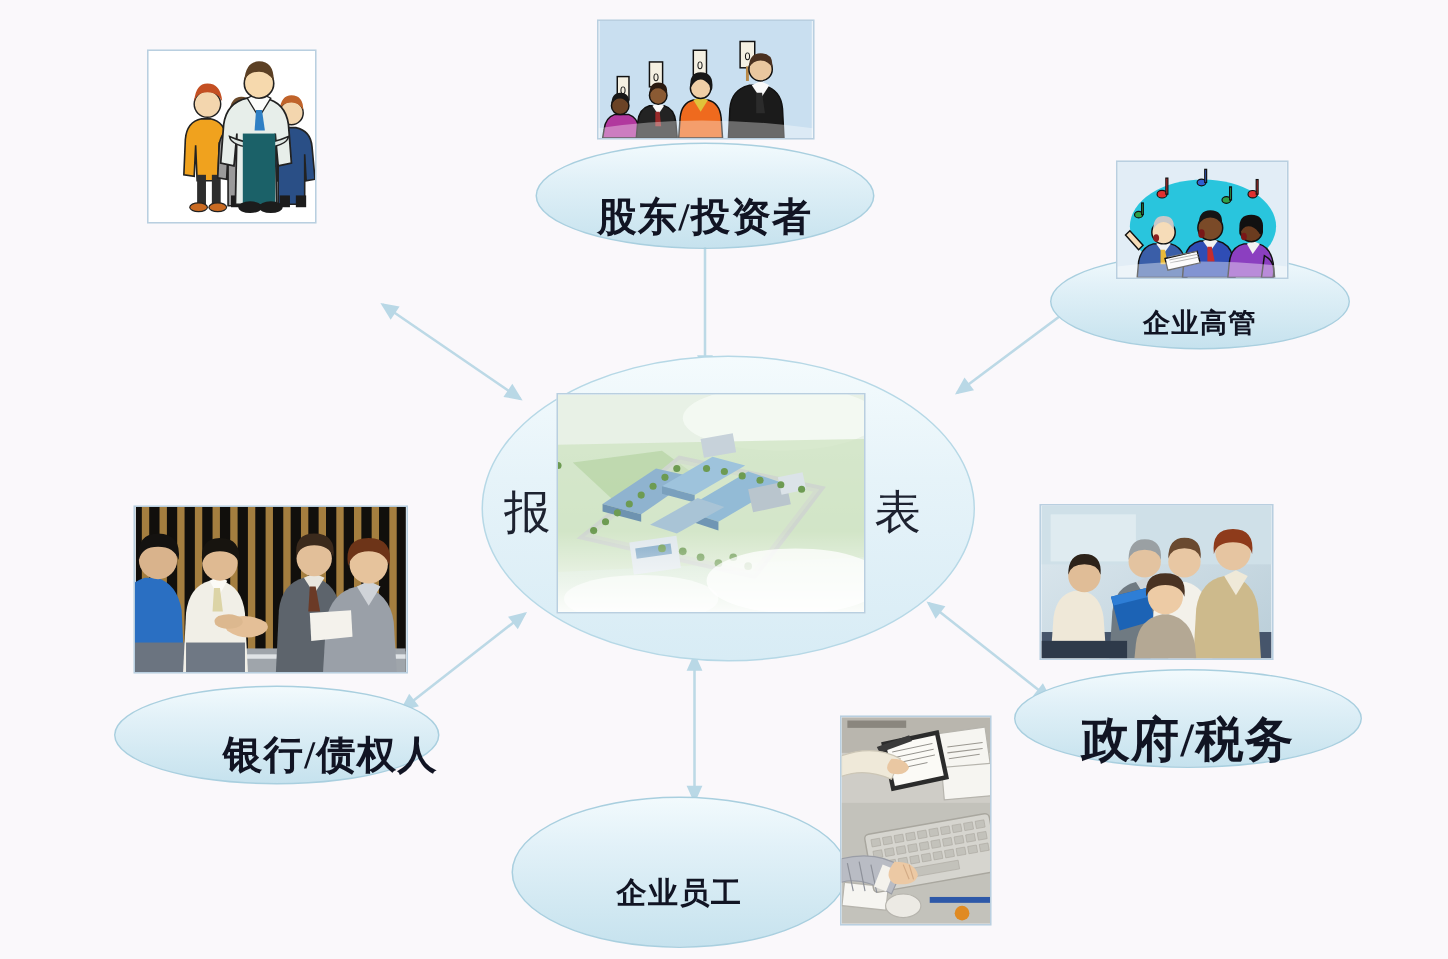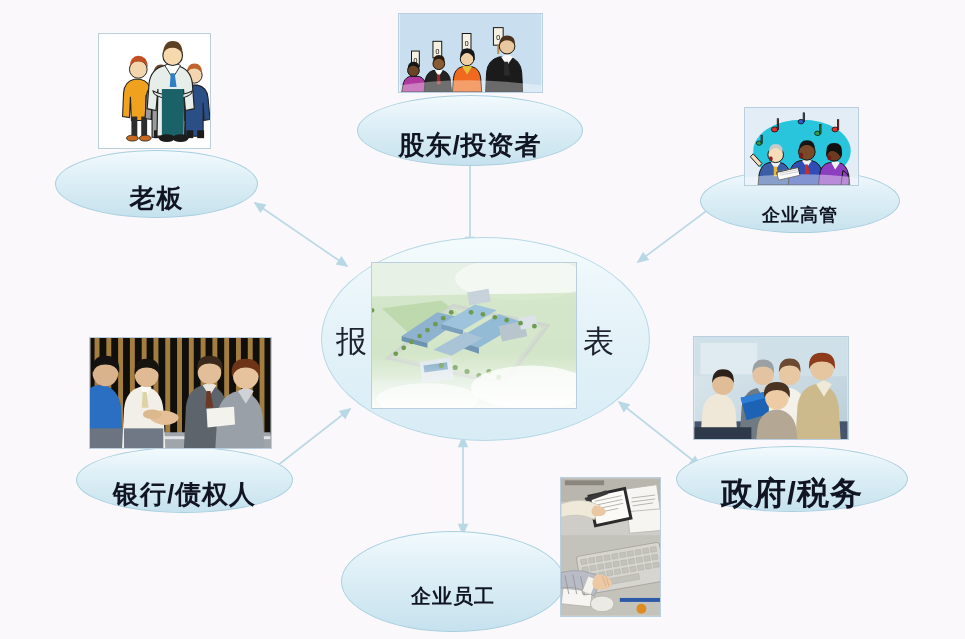--- a/index.html
+++ b/index.html
@@ -33,21 +33,21 @@
     position: absolute;
     border-radius: 50%;
     border: 1px solid #a9cfdf;
     background: linear-gradient(to bottom, #f2fafd 0%, #e2f1f8 32%, #cfe7f1 78%, #c6e2ee 100%);
     display: flex;
     align-items: center;
     justify-content: center;
     box-sizing: border-box;
   }
   .ellipse-label {
-    font-family: Liberation Sans, sans-serif;
+    font-family: Liberation Serif, serif;
     font-weight: bold;
     color: #111423;
     letter-spacing: 1px;
     white-space: nowrap;
     text-align: center;
     line-height: 1;
     margin-top: 28px;
   }
   .center-ellipse {
     border: 1px solid #b6d8e6;
@@ -208,23 +208,20 @@
           <path d="M67,32 l8,13 l8,-13 l-8,-4z" fill="#fbfdfc" stroke="#222" stroke-width="0.9"></path>
           <path d="M73,40 l4,0 l2,14 l-7,0z" fill="#2f7fc4"></path>
           <path d="M55,58 q20,9 40,0 q-1,7 -20,8 q-19,-1 -20,-8z" fill="#dfe8e4" stroke="#222" stroke-width="1.1"></path>
           <circle cx="75" cy="22" r="10" fill="#f6d9ad" stroke="#222" stroke-width="1.1"></circle>
           <path d="M65,20 q1,-13 10,-13 q10,0 10,13 q-4,-6 -10,-6 q-7,0 -10,6z" fill="#5c4024"></path>
           <rect x="64" y="56" width="22" height="48" fill="#1b6168"></rect>
           <ellipse cx="69" cy="106" rx="8" ry="4" fill="#1c1c1c"></ellipse>
           <ellipse cx="83" cy="106" rx="8" ry="4" fill="#1c1c1c"></ellipse>
         </g>
       </svg>
-    </div>
-    <div class="ellipse" style="left:0; top:117px; width:203px; height:68px;">
-      <span class="ellipse-label" style="font-size:26px;">老板</span>
     </div>
   </div>
 
   <div class="node" style="left:357px; top:13px; width:226px; height:140px;">
     <div class="pic" style="left:41px; top:0; width:145px; height:80px;">
       <svg viewBox="0 0 145 80">
         <rect width="145" height="80" fill="#c9dff0"></rect>
 
         <g>
           <rect x="12" y="38" width="8" height="16" fill="#f4f0e2" stroke="#111" stroke-width="1"></rect>
@@ -565,18 +562,18 @@
         </g>
 
         <path d="M118,72 l28,-2 l1,18 l-28,3z" fill="#f4f2ec"></path>
 
         <g>
           <path d="M62,76 q14,-5 26,2 q4,4 -2,8 q-12,6 -24,-2 q-4,-5 0,-8z" fill="#e4bf97"></path>
           <path d="M56,74 q10,-3 16,2 q2,4 -4,6 q-9,2 -14,-2 q-2,-4 2,-6z" fill="#dcb88f"></path>
         </g>
       </svg>
     </div>
-    <div class="ellipse" style="left:0; top:110px; width:217px; height:66px;">
+    <div class="ellipse" style="left:0; top:120px; width:217px; height:66px;justify-content:flex-end;">
       <span class="ellipse-label" style="font-size:26px;">银行/债权人</span>
     </div>
   </div>
 
 </div>
 
 </body></html>

